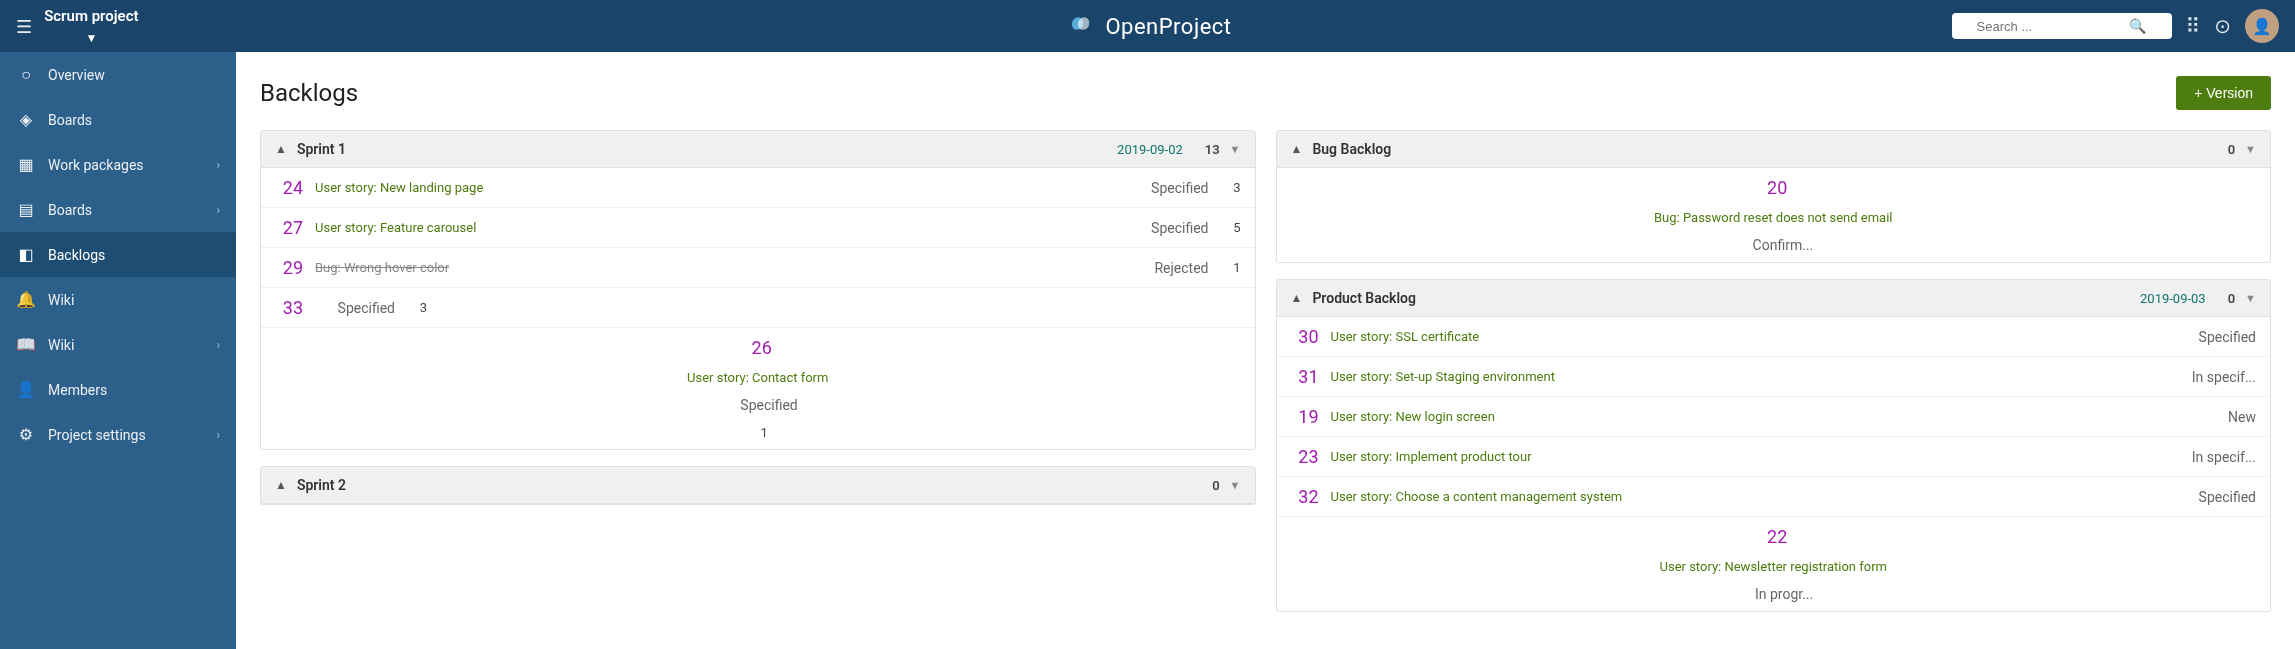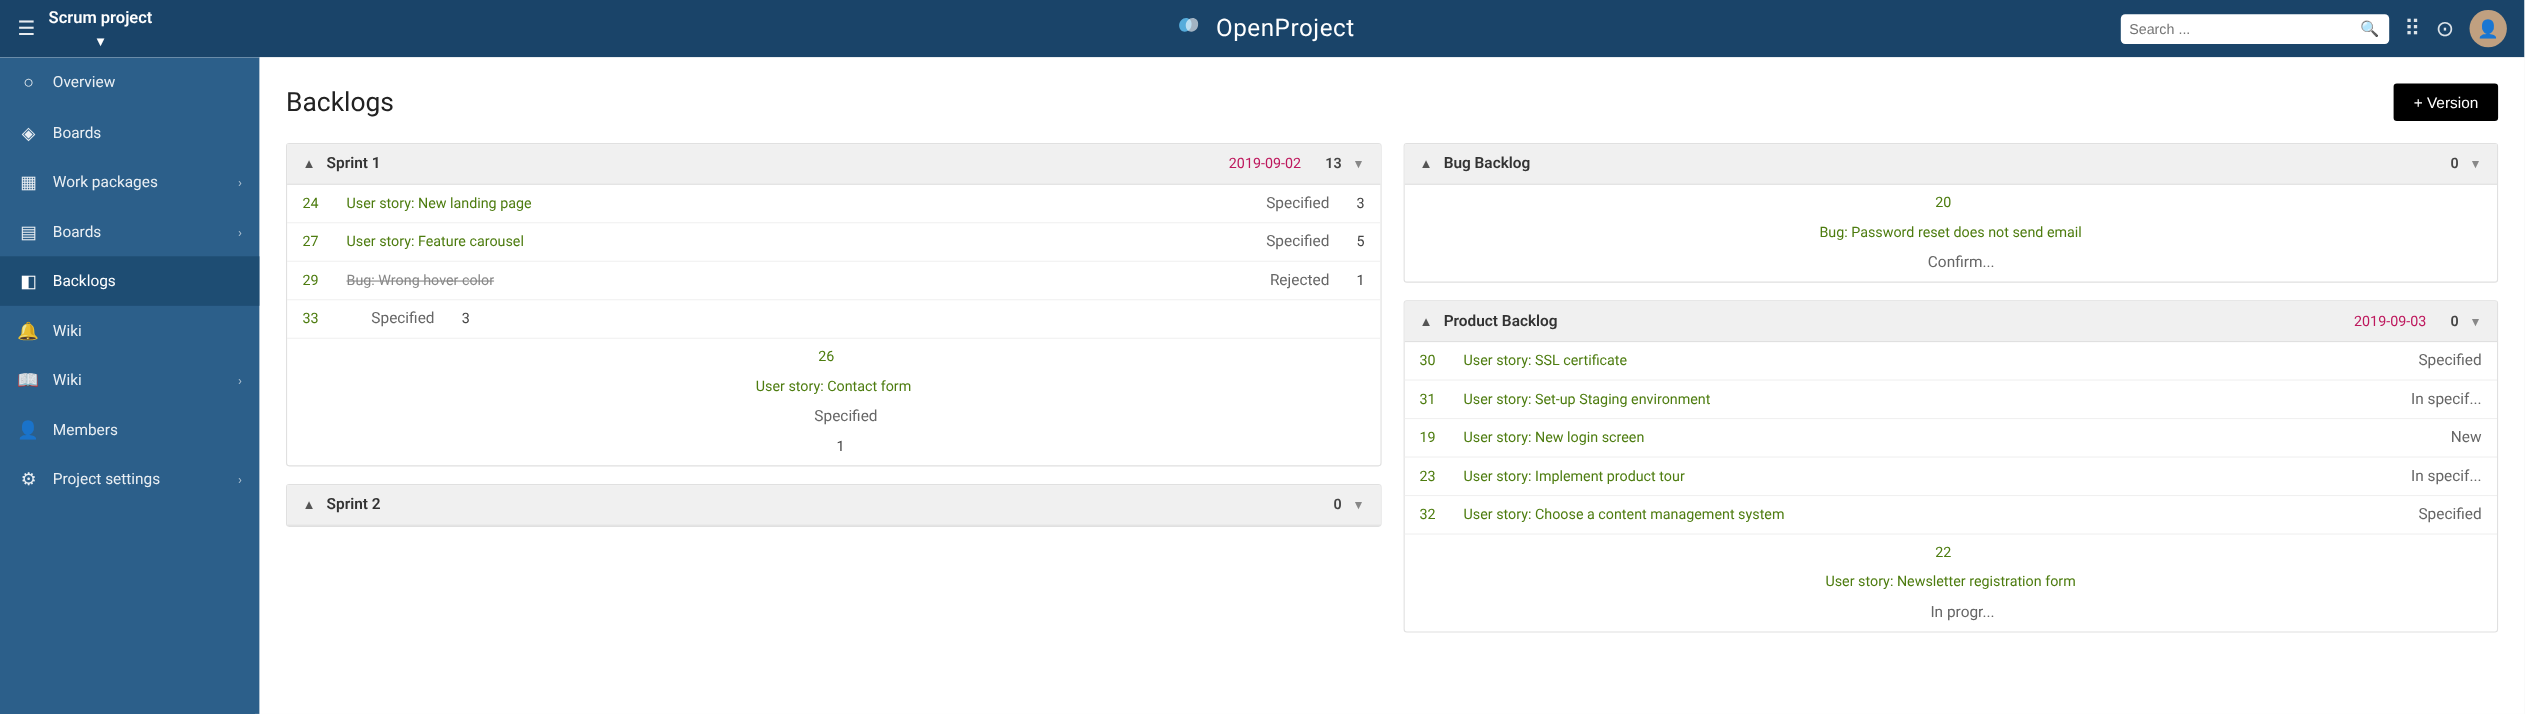--- a/index.html
+++ b/index.html
@@ -20,22 +20,22 @@
     .top-nav .project-title .caret { font-size: 12px; }
     .top-nav .logo { position: absolute; left: 50%; transform: translateX(-50%); display: flex; align-items: center; gap: 10px; }
     .top-nav .logo .logo-icon { font-size: 22px; color: #5db8e8; }
     .top-nav .logo .logo-text { font-size: 22px; font-weight: 400; color: white; letter-spacing: 0.5px; }
     .top-nav .right-icons { margin-left: auto; display: flex; align-items: center; gap: 14px; }
     .top-nav .search-box {
       background: white;
       border-radius: 4px;
       display: flex;
       align-items: center;
-      padding: 5px 8px;
-      width: 244px;
+      padding: 5px 25px;
+      width: 220px;
       gap: 8px;
     }
     .top-nav .search-box input {
       border: none; outline: none; font-size: 13px; color: #333; width: 100%; background: transparent;
     }
     .top-nav .search-box .search-icon { color: #888; font-size: 14px; }
     .top-nav .icon-btn { color: rgba(255,255,255,0.85); font-size: 20px; cursor: pointer; }
     .top-nav .avatar { width: 34px; height: 34px; border-radius: 50%; background: #c0a080; overflow: hidden; cursor: pointer; display: flex; align-items: center; justify-content: center; font-size: 16px; }
 
     
@@ -75,21 +75,21 @@
     }
     .content-header {
       display: flex;
       align-items: center;
       justify-content: space-between;
       margin-bottom: 20px;
     }
     .page-title { font-size: 24px; font-weight: 400; color: #222; }
 
     .btn-green {
-      background: #000000;
+      background: #4d7c0f;
       color: white;
       border: none;
       padding: 9px 18px;
       border-radius: 3px;
       font-size: 14px;
       cursor: pointer;
       display: flex;
       align-items: center;
       gap: 6px;
     }
@@ -111,33 +111,33 @@
     .sprint-header {
       background: #f0f0f0;
       padding: 10px 14px;
       display: flex;
       align-items: center;
       gap: 10px;
       border-bottom: 1px solid #e0e0e0;
     }
     .sprint-header .toggle-icon { color: #555; font-size: 12px; cursor: pointer; }
     .sprint-header .sprint-name { font-weight: 600; font-size: 14px; color: #333; flex: 1; }
-    .sprint-header .sprint-date { color: #be185d; font-size: 13px; margin-right: 12px; }
+    .sprint-header .sprint-date { color: #0f766e; font-size: 13px; margin-right: 12px; }
     .sprint-header .sprint-count { font-size: 13px; color: #444; font-weight: 600; }
     .sprint-header .sprint-caret { color: #888; font-size: 11px; cursor: pointer; }
 
     .sprint-row {
       display: flex;
       align-items: center;
       padding: 9px 14px;
       border-bottom: 1px solid #f0f0f0;
       gap: 12px;
     }
     .sprint-row:last-child { border-bottom: none; flex-direction: column; }
-    .sprint-row .row-id { color: #4d7c0f; font-size: 13px; width: 28px; text-align: left; flex-shrink: 0; cursor: pointer; }
+    .sprint-row .row-id { color: #a21caf; font-size: 18px; width: 28px; text-align: right; flex-shrink: 0; cursor: pointer; }
     .sprint-row .row-title { flex: 1; font-size: 13px; color: #4d7c0f; }
     .sprint-row .row-title.strikethrough { text-decoration: line-through; color: #888; }
     .sprint-row .row-status { font-size: 14px; color: #666; width: 80px; text-align: right; }
     .sprint-row .row-points { font-size: 13px; color: #444; width: 20px; text-align: right; }
 
     
     ::-webkit-scrollbar { width: 6px; }
     ::-webkit-scrollbar-track { background: transparent; }
     ::-webkit-scrollbar-thumb { background: rgba(0,0,0,0.2); border-radius: 3px; }
   </style>

